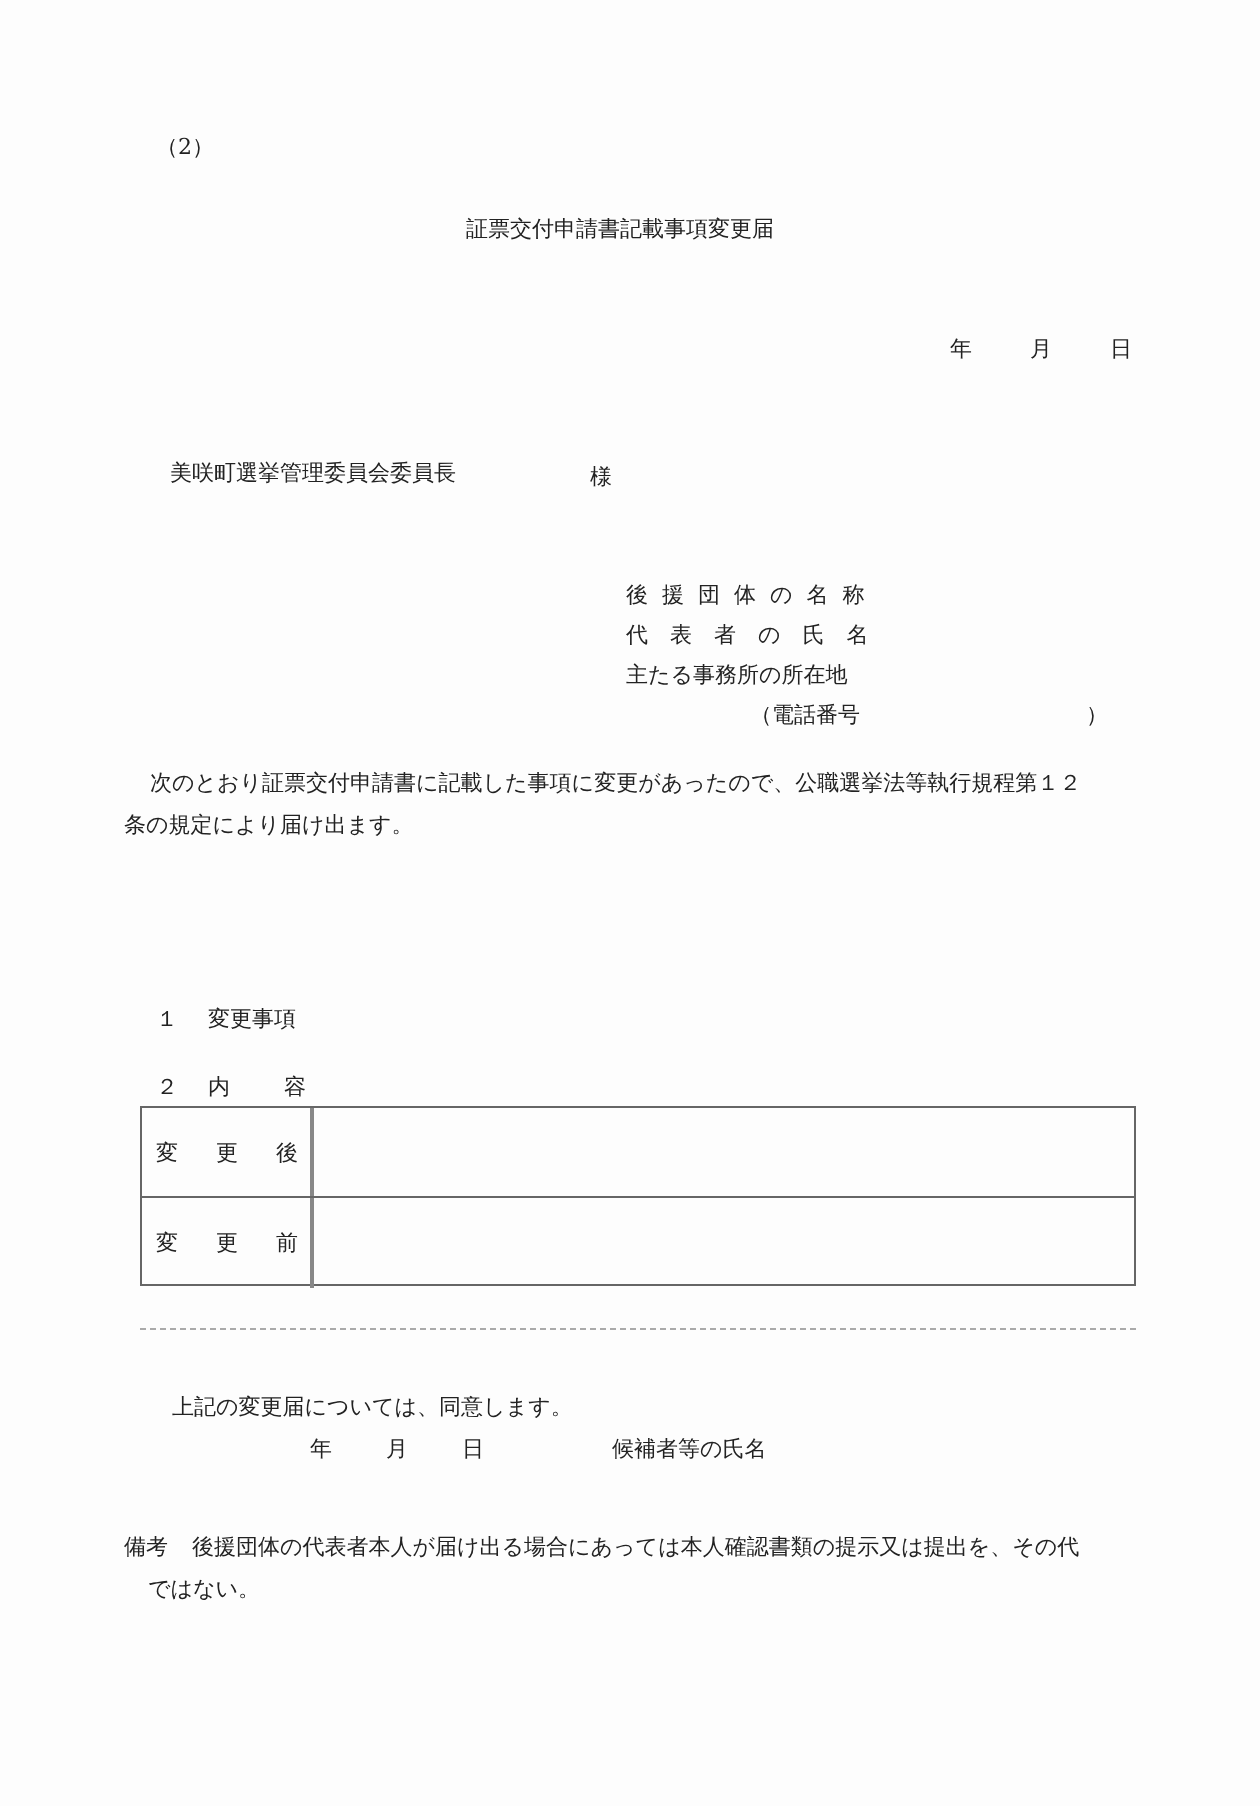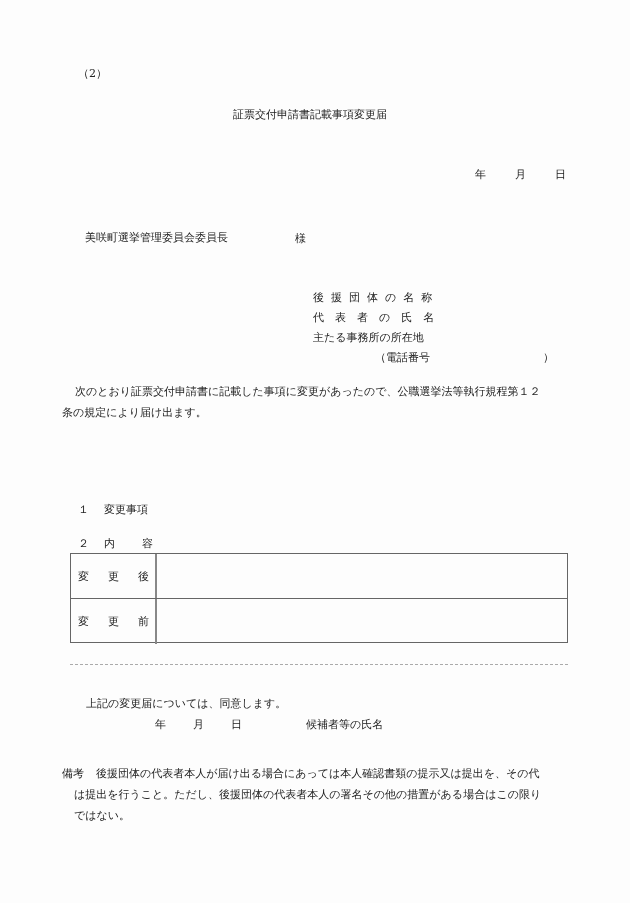--- a/index.html
+++ b/index.html
@@ -87,15 +87,14 @@
   <span>年</span>
   <span style="display:inline-block;width:20px;"></span>
   <span>月</span>
   <span style="display:inline-block;width:20px;"></span>
   <span>日</span>
 </div>
 <div class="abs" style="left:306px;top:719px;">候補者等の氏名</div>
 
 <div class="note">
   <span class="hd">備考</span><span style="display:inline-block;width:12px;"></span><span>後援団体の代表者本人が届け出る場合にあっては本人確認書類の提示又は提出を、その代</span>
-  <span class="cont">は提出を行うこと。ただし、後援団体の代表者本人の署名その他の措置がある場合はこの限り</span>
   <span class="cont">ではない。</span>
 </div>
 
 </body></html>

